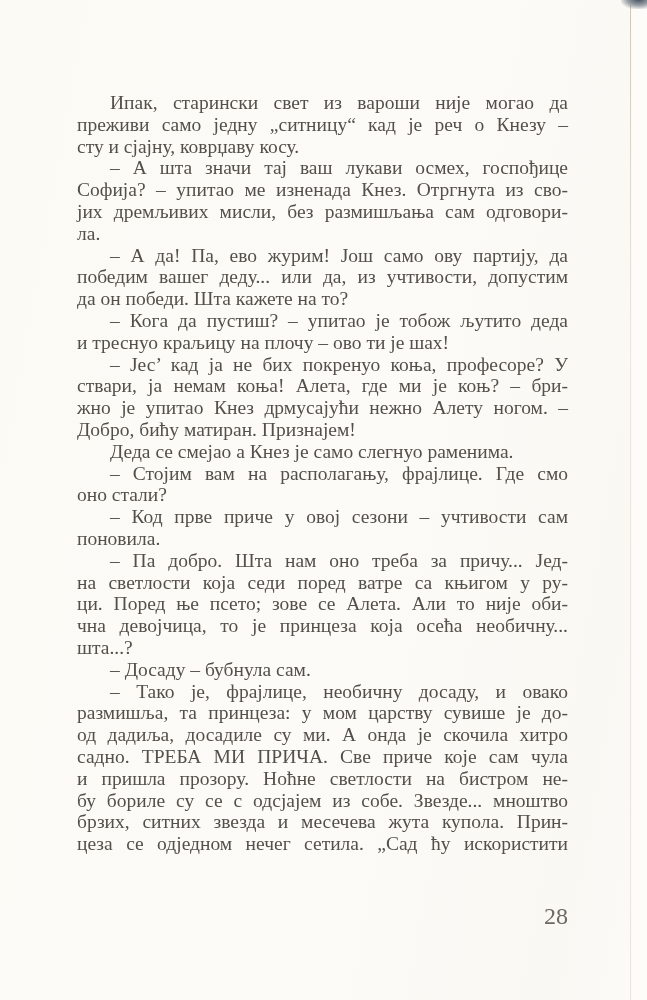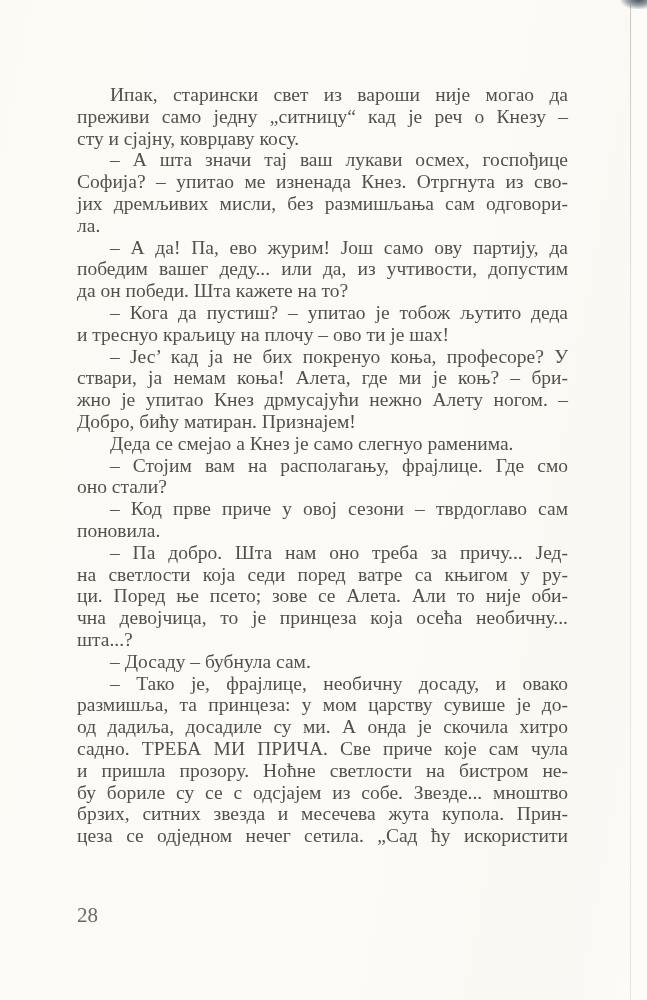--- a/index.html
+++ b/index.html
@@ -45,21 +45,21 @@
     height: 10px;
     background: radial-gradient(ellipse at 65% 0%,
       rgba(50, 64, 80, 0.95) 0%,
       rgba(55, 68, 82, 0.50) 45%,
       rgba(55, 68, 82, 0.0) 78%);
     filter: blur(0.6px);
   }
   .text-block {
     position: absolute;
     left: 77px;
-    top: 84px;
+    top: 92px;
     width: 491px;
     font-size: 19.5px;
     color: #53504a;
   }
   .line {
     height: 21.8px;
     line-height: 21.8px;
     text-align: justify;
     text-align-last: justify;
     overflow: visible;
@@ -68,22 +68,22 @@
     padding-left: 33px;
   }
   .line.par-end {
     text-align-last: left;
   }
   .page-number {
     position: absolute;
     left: 77px;
     top: 903px;
     width: 491px;
-    text-align: left;
-    font-size: 21px;
+    text-align: right;
+    font-size: 24px;
     color: #6b6961;
   }
 </style>
 </head>
 <body>
 
 <div class="page">
   <div class="edge-strip"></div>
   <div class="crease"></div>
   <div class="corner-shadow"></div>
@@ -101,21 +101,21 @@
       <div class="line par-end">да он победи. Шта кажете на то?</div>
       <div class="line indent">– Кога да пустиш? – упитао је тобож љутито деда</div>
       <div class="line par-end">и треснуо краљицу на плочу – ово ти је шах!</div>
       <div class="line indent">– Јес’ кад ја не бих покренуо коња, професоре? У</div>
       <div class="line">ствари, ја немам коња! Алета, где ми је коњ? – бри-</div>
       <div class="line">жно је упитао Кнез дрмусајући нежно Алету ногом. –</div>
       <div class="line par-end">Добро, бићу матиран. Признајем!</div>
       <div class="line indent par-end">Деда се смејао а Кнез је само слегнуо раменима.</div>
       <div class="line indent">– Стојим вам на располагању, фрајлице. Где смо</div>
       <div class="line par-end">оно стали?</div>
-      <div class="line indent">– Код прве приче у овој сезони – тврдоглаво сам</div>
+      <div class="line indent">– Код прве приче у овој сезони – учтивости сам</div>
       <div class="line par-end">поновила.</div>
       <div class="line indent">– Па добро. Шта нам оно треба за причу... Јед-</div>
       <div class="line">на светлости која седи поред ватре са књигом у ру-</div>
       <div class="line">ци. Поред ње псето; зове се Алета. Али то није оби-</div>
       <div class="line">чна девојчица, то је принцеза која осећа необичну...</div>
       <div class="line par-end">шта...?</div>
       <div class="line indent par-end">– Досаду – бубнула сам.</div>
       <div class="line indent">– Тако је, фрајлице, необичну досаду, и овако</div>
       <div class="line">размишља, та принцеза: у мом царству сувише је до-</div>
       <div class="line">од дадиља, досадиле су ми. А онда је скочила хитро</div>

